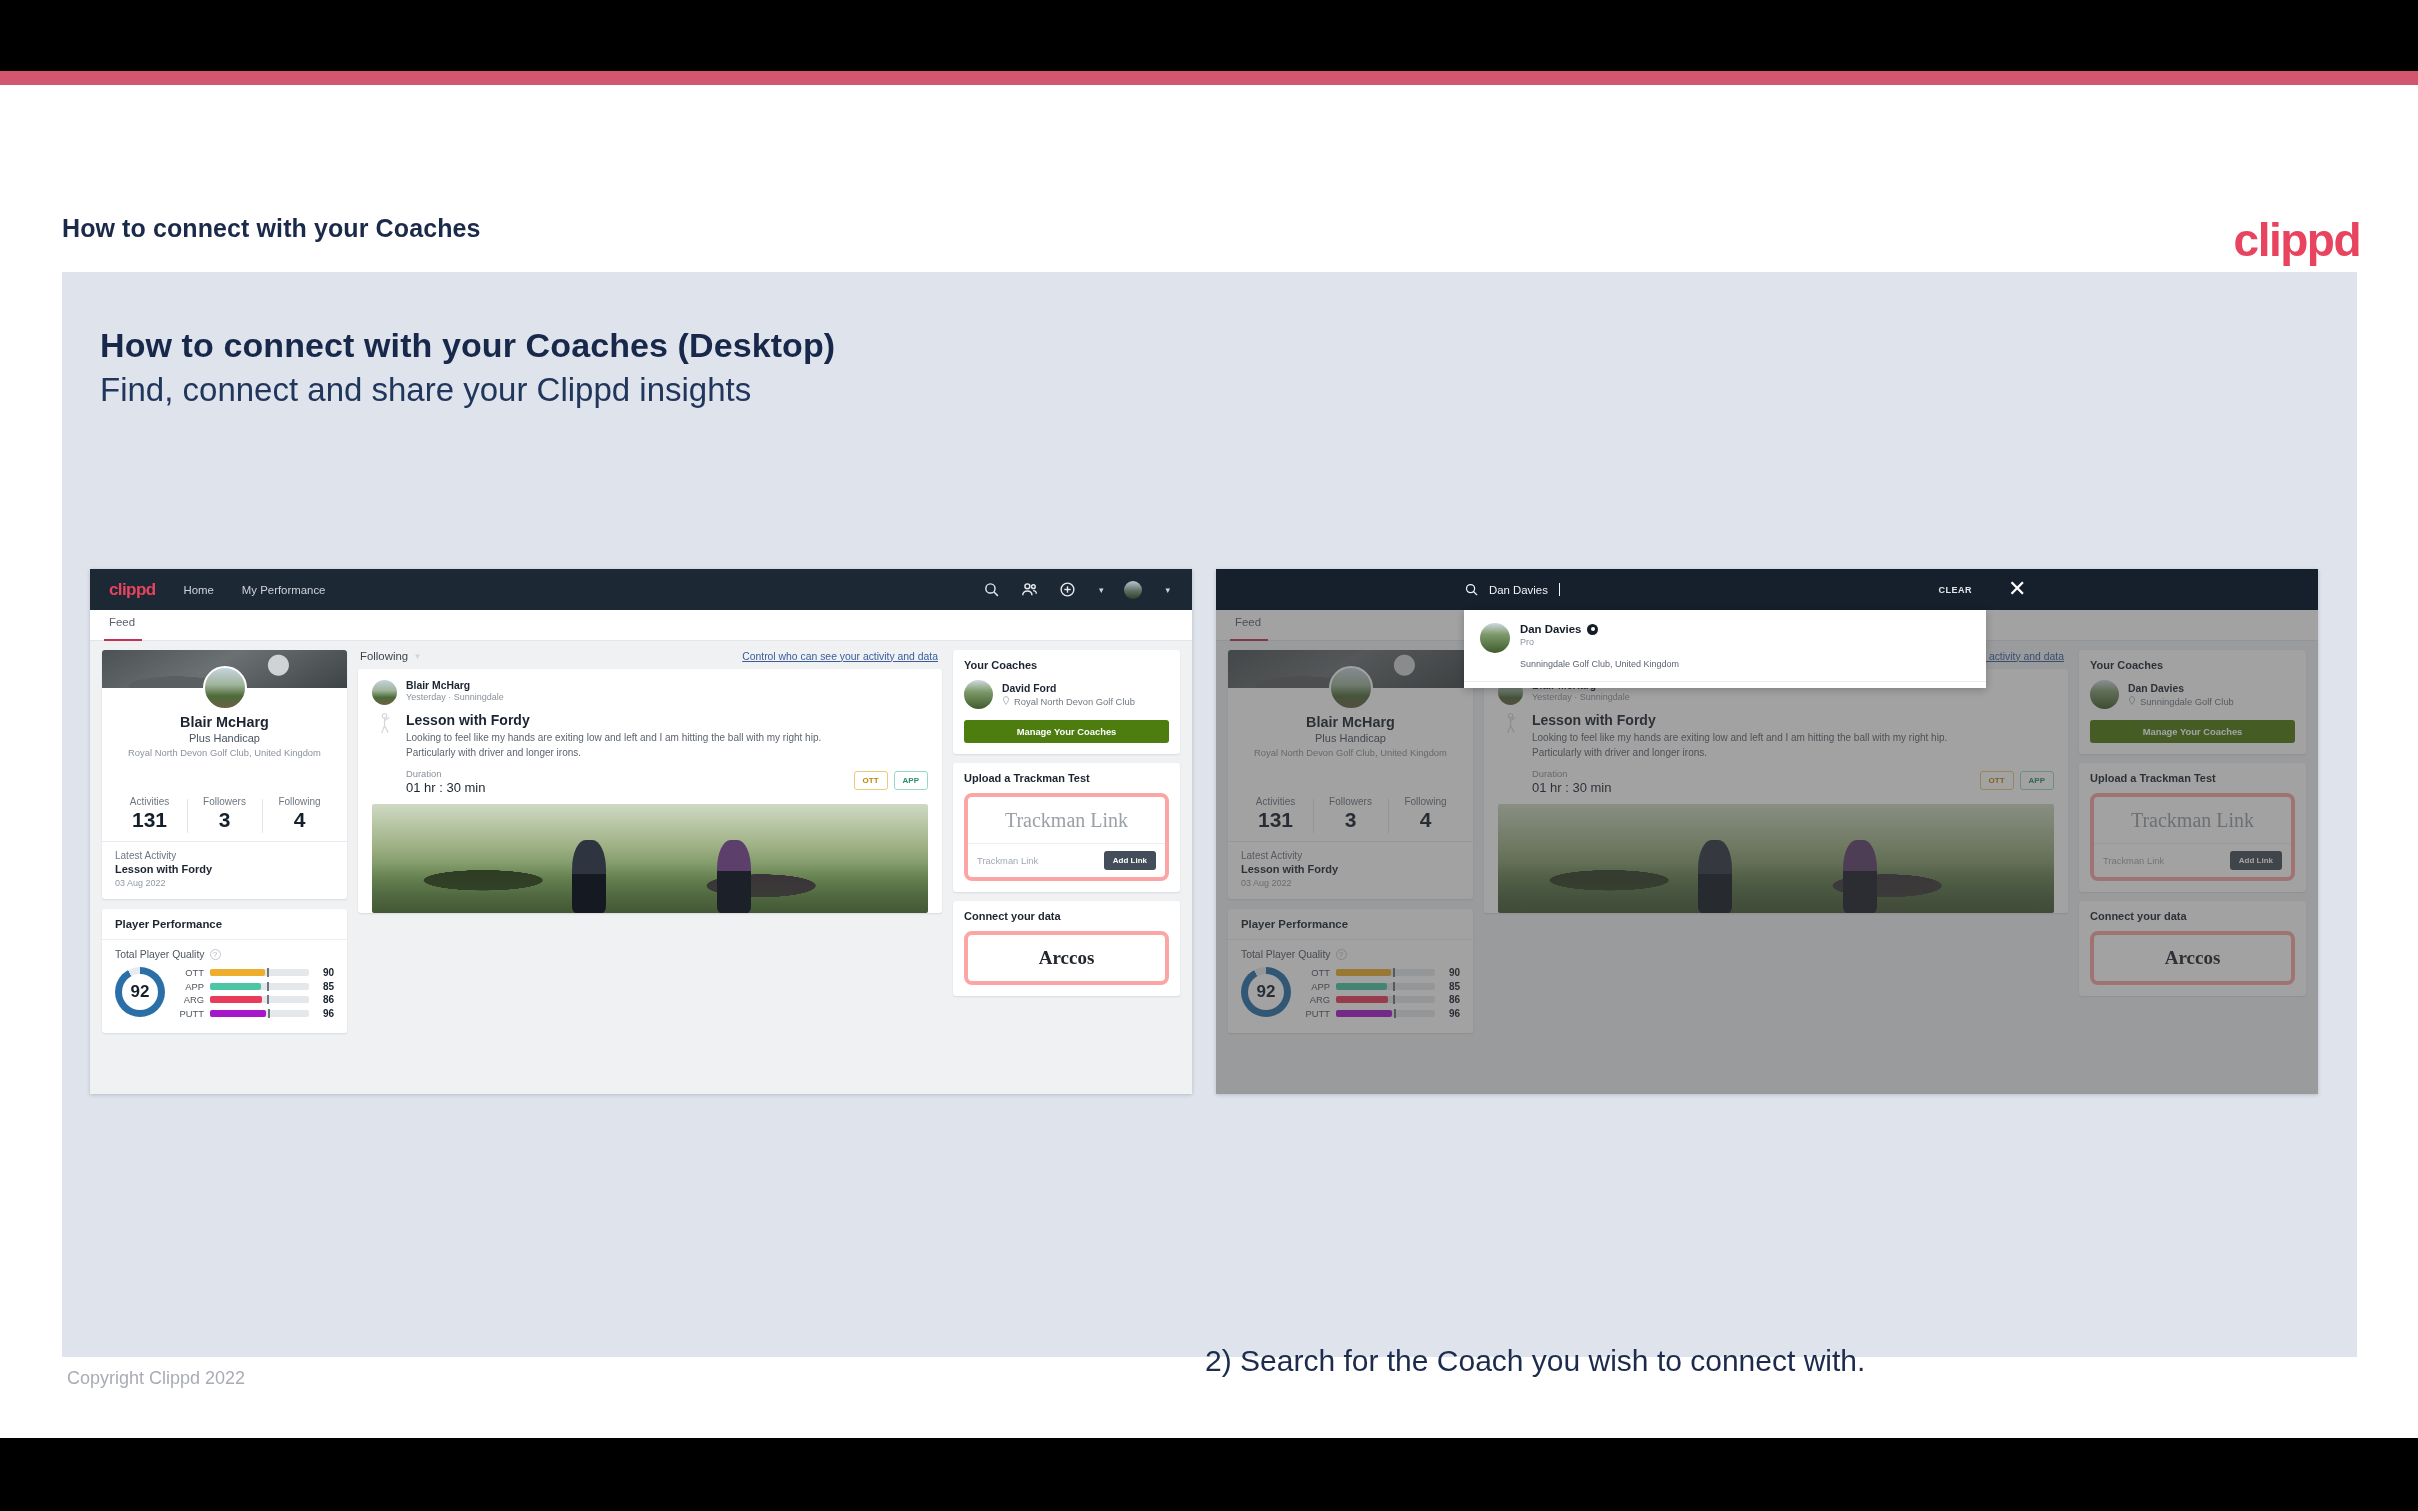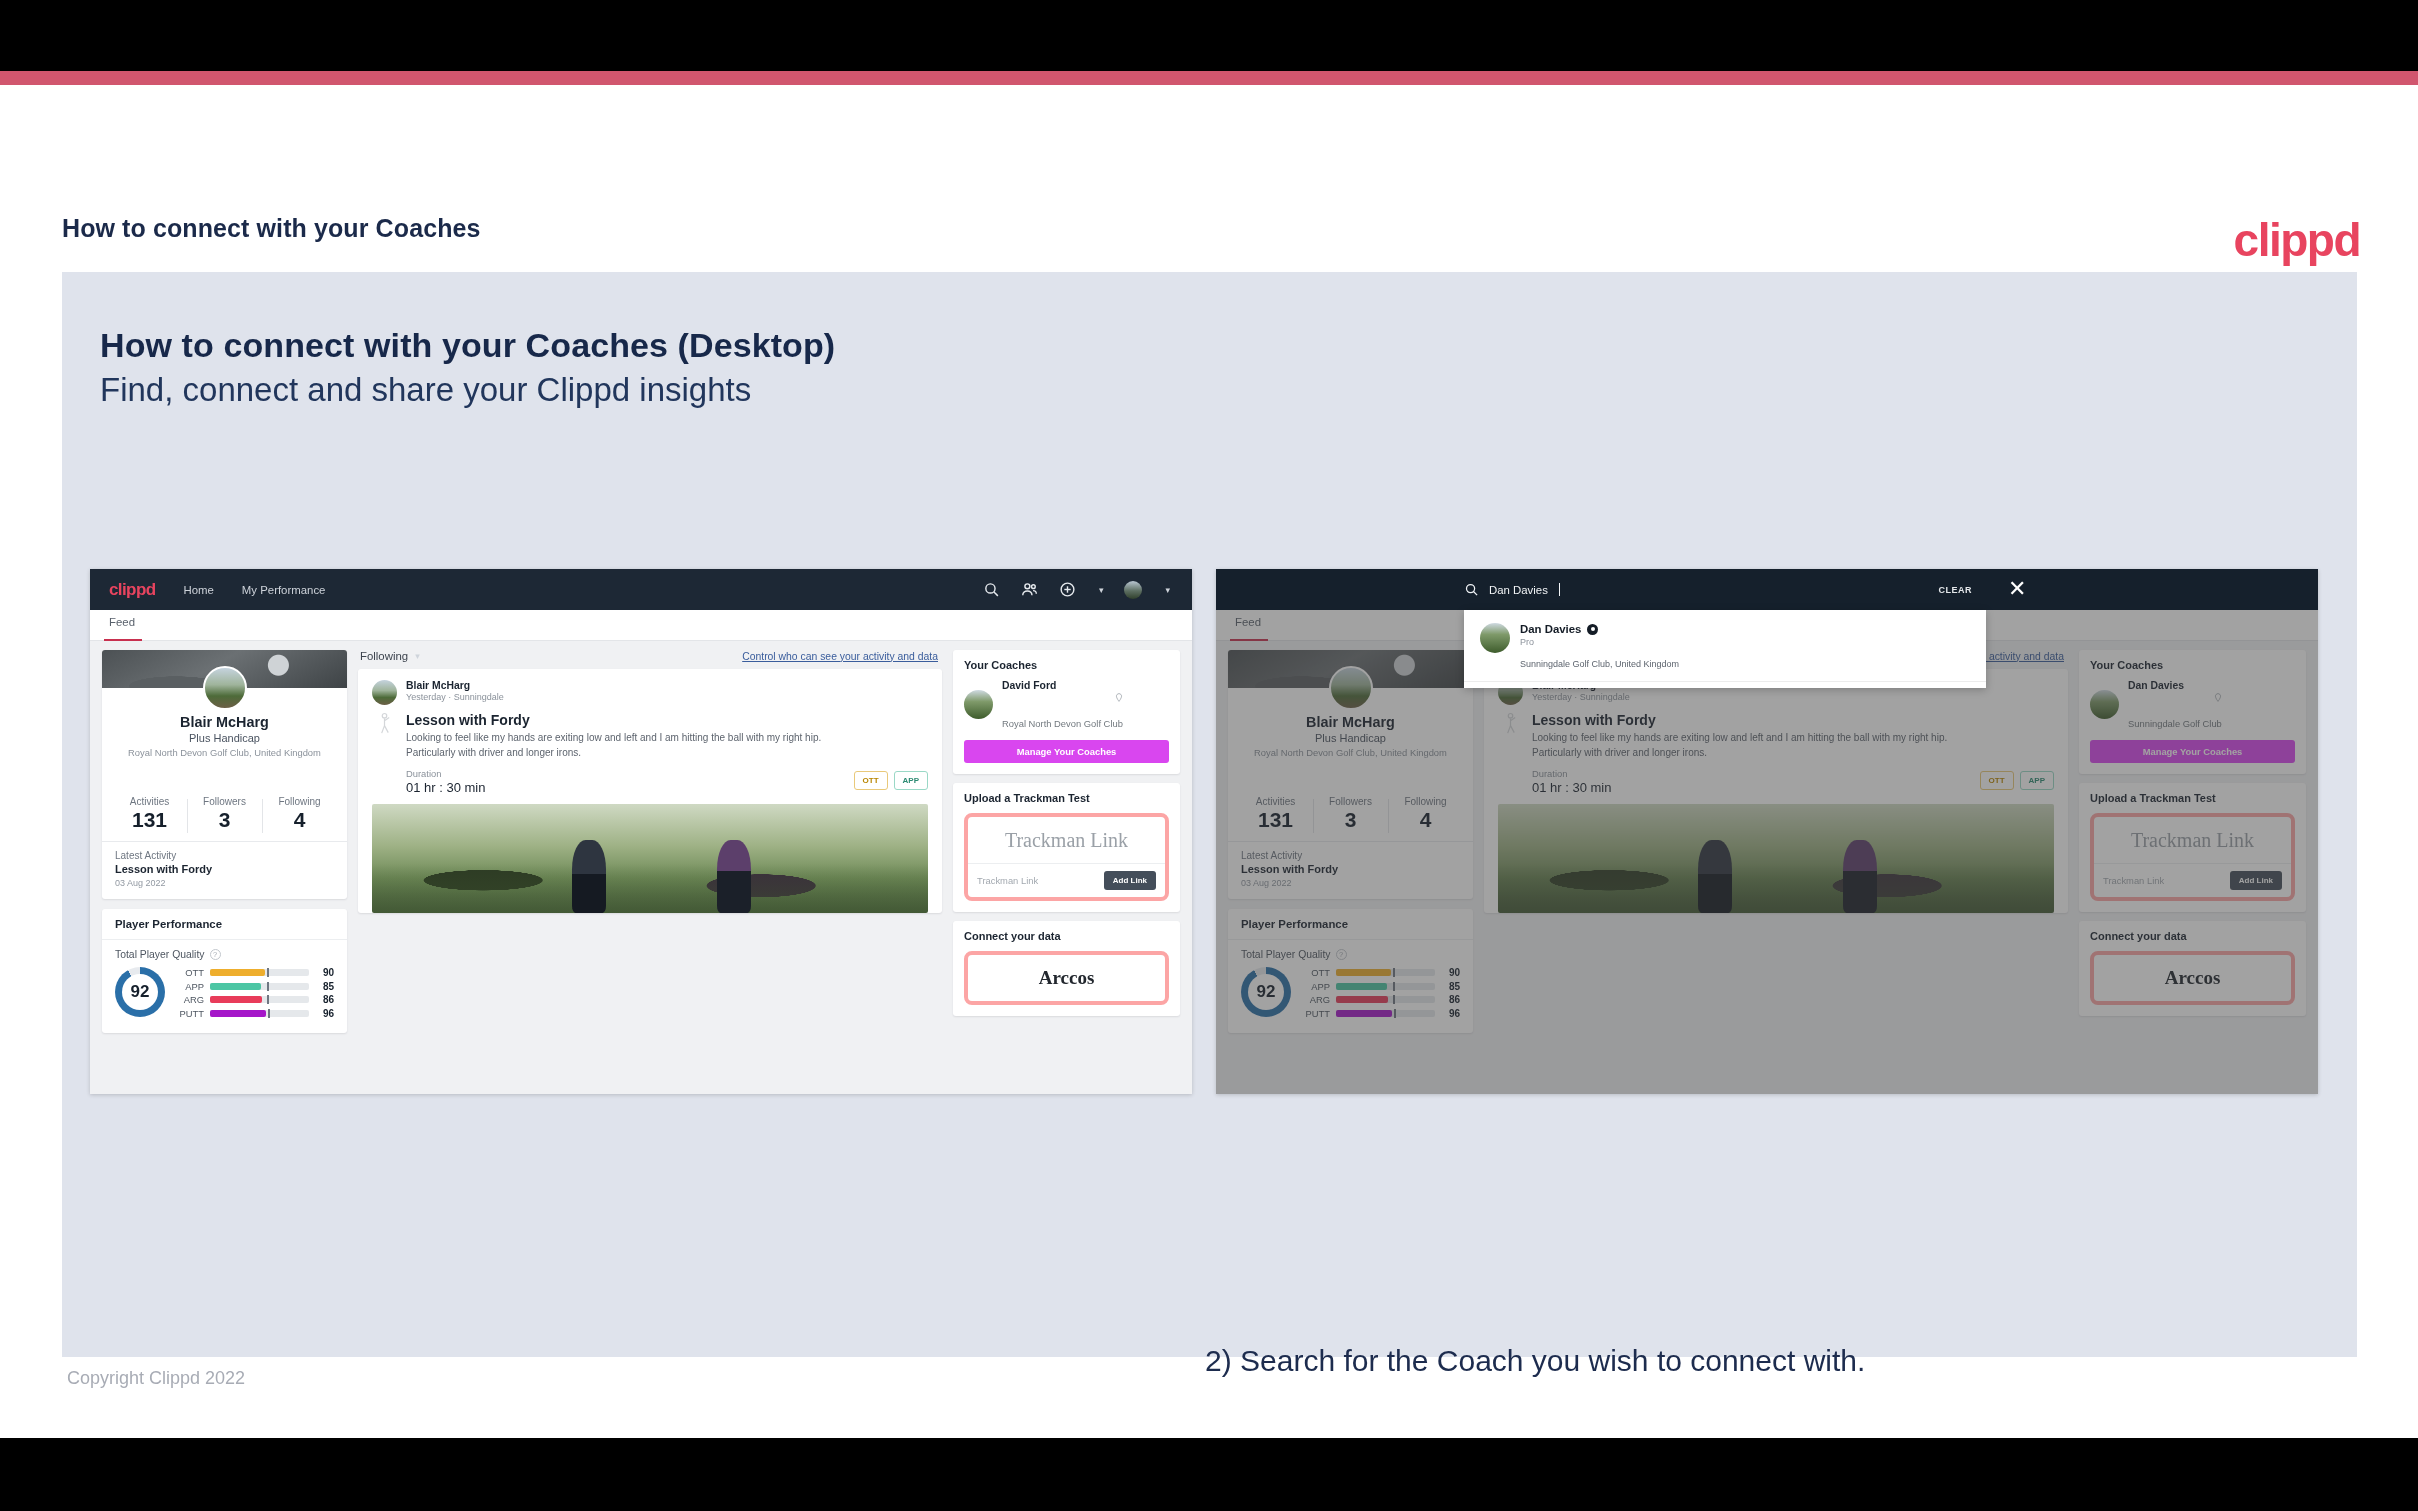--- a/index.html
+++ b/index.html
@@ -206,23 +206,23 @@
 
   
   .rc { padding:9px 11px 11px 11px; }
   .rc-title { font-size:11px; font-weight:700; color:#1b2430; }
   .coach-row { display:flex; gap:9px; align-items:center; margin-top:9px; }
   .coach-av {
     width:29px; height:29px; border-radius:50%; flex:0 0 29px;
     background:linear-gradient(180deg,#cfdae2 0%,#7f9a6a 40%,#3e5c2c 100%);
   }
   .coach-name { font-size:10.4px; font-weight:700; color:#1b2430; }
-  .coach-club { font-size:9.4px; color:#72797f; margin-top:2px; display:flex; align-items:flex-end; gap:16px;flex-direction:column; }
+  .coach-club { font-size:9.4px; color:#72797f; margin-top:2px; display:flex; align-items:flex-start; gap:4px; }
   .btn-dark {
-    margin-top:11px; width:100%; height:23px; background:#d946ef; color:#fff;
+    margin-top:11px; width:100%; height:23px; background:#4d7c0f; color:#fff;
     font-size:9.4px; font-weight:700; border:none; border-radius:3px; cursor:pointer;
   }
   .rc-box { margin-top:9px; border:4px solid #fca5a5; border-radius:8px; }
   .tm-logo {
     height:47px; display:flex; align-items:center; justify-content:center;
     font-family:"Liberation Serif", serif; font-size:20px; color:#9aa0a7;
     border-bottom:1px solid #eceef0;
   }
   .tm-input-row { display:flex; align-items:center; justify-content:space-between; padding:7px 9px; }
   .tm-ph { font-size:9.4px; color:#a3a9b0; }

